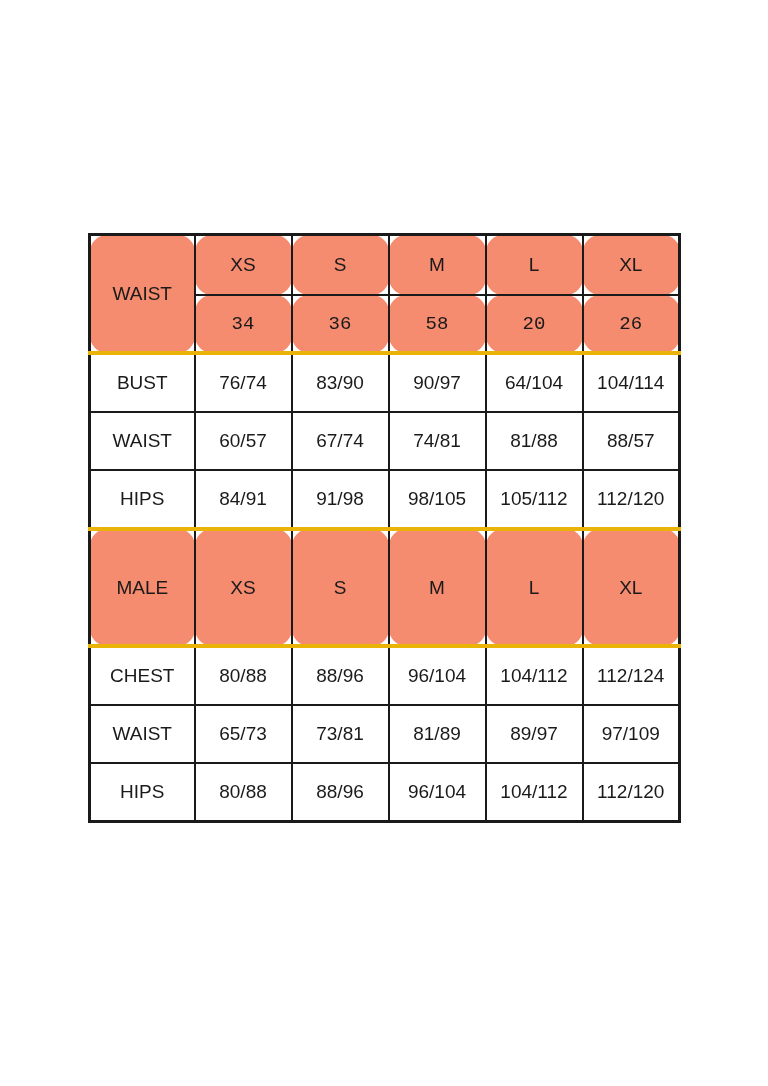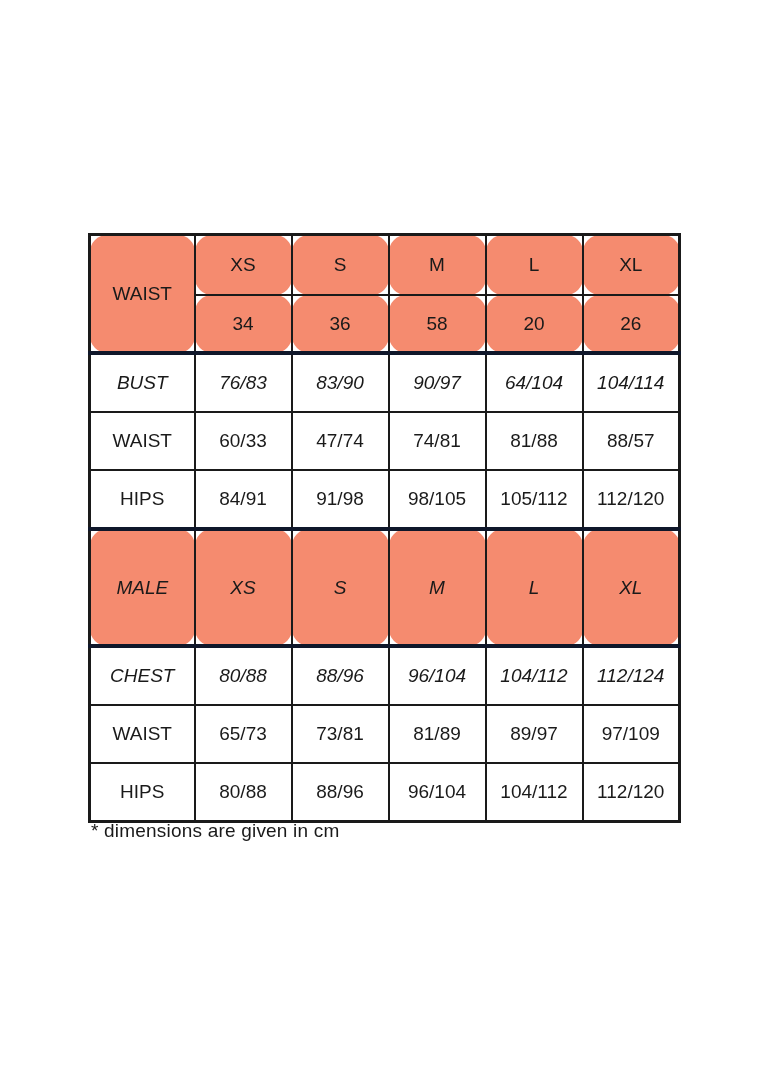--- a/index.html
+++ b/index.html
@@ -38,25 +38,25 @@
   }
   
   .hdr {
     background: #F58B6F !important;
     font-weight: 700;
     font-size: 20px;
     border-radius: 17px;
   }
   
   tr.r-size   td, tr.r-size   th { height: 58px; }
-  tr.r-num    td, tr.r-num    th { height: 55px; }
+  tr.r-num    td, tr.r-num    th { height: 55px; font-family: Liberation Mono, monospace; }
   tr.r-data   td, tr.r-data   th { height: 56px; }
   tr.r-male   td, tr.r-male   th { height: 113px; }
   
-  tr.sep-top td, tr.sep-top th { border-top: 4px solid #0f172a; font-style: italic; }
+  tr.sep-top td, tr.sep-top th { border-top: 4px solid #eab308; }
   .footnote {
     position: absolute;
     left: 91px;
     top: 820px;
     font-size: 19px;
     font-weight: 400;
     color: #1a1a1a;
     letter-spacing: 0.2px;
   }
 </style>
@@ -87,30 +87,30 @@
       <tr class="r-num">
         <th class="hdr">34</th>
         <th class="hdr">36</th>
         <th class="hdr">58</th>
         <th class="hdr">20</th>
         <th class="hdr">26</th>
       </tr>
 
       <tr class="r-data sep-top">
         <td>BUST</td>
-        <td>76/83</td>
+        <td>76/74</td>
         <td>83/90</td>
         <td>90/97</td>
         <td>64/104</td>
         <td>104/114</td>
       </tr>
       <tr class="r-data">
         <td>WAIST</td>
-        <td>60/33</td>
-        <td>47/74</td>
+        <td>60/57</td>
+        <td>67/74</td>
         <td>74/81</td>
         <td>81/88</td>
         <td>88/57</td>
       </tr>
       <tr class="r-data">
         <td>HIPS</td>
         <td>84/91</td>
         <td>91/98</td>
         <td>98/105</td>
         <td>105/112</td>
@@ -146,15 +146,14 @@
         <td>HIPS</td>
         <td>80/88</td>
         <td>88/96</td>
         <td>96/104</td>
         <td>104/112</td>
         <td>112/120</td>
       </tr>
     </tbody>
   </table>
 
-  <div class="footnote">* dimensions are given in cm</div>
 
 </div>
 
 </body></html>

